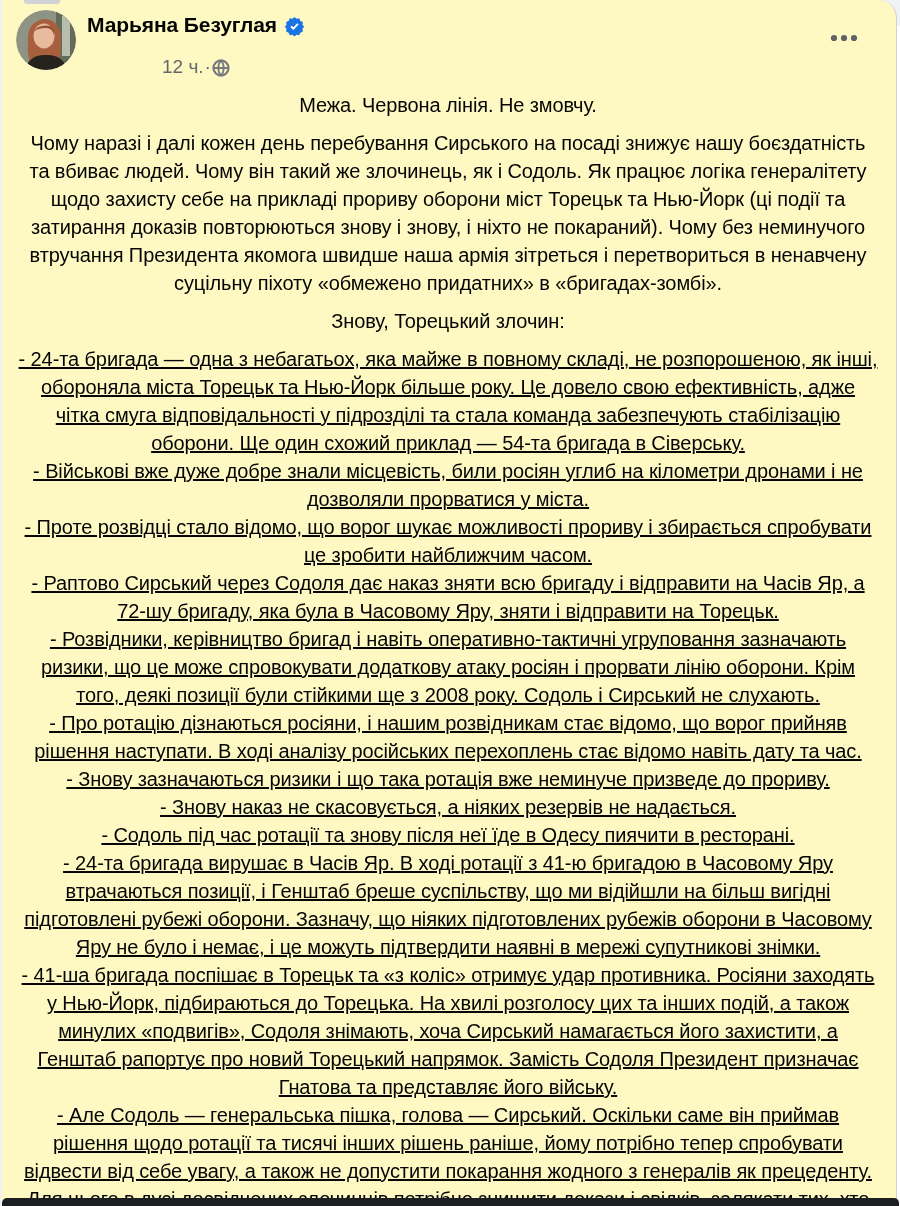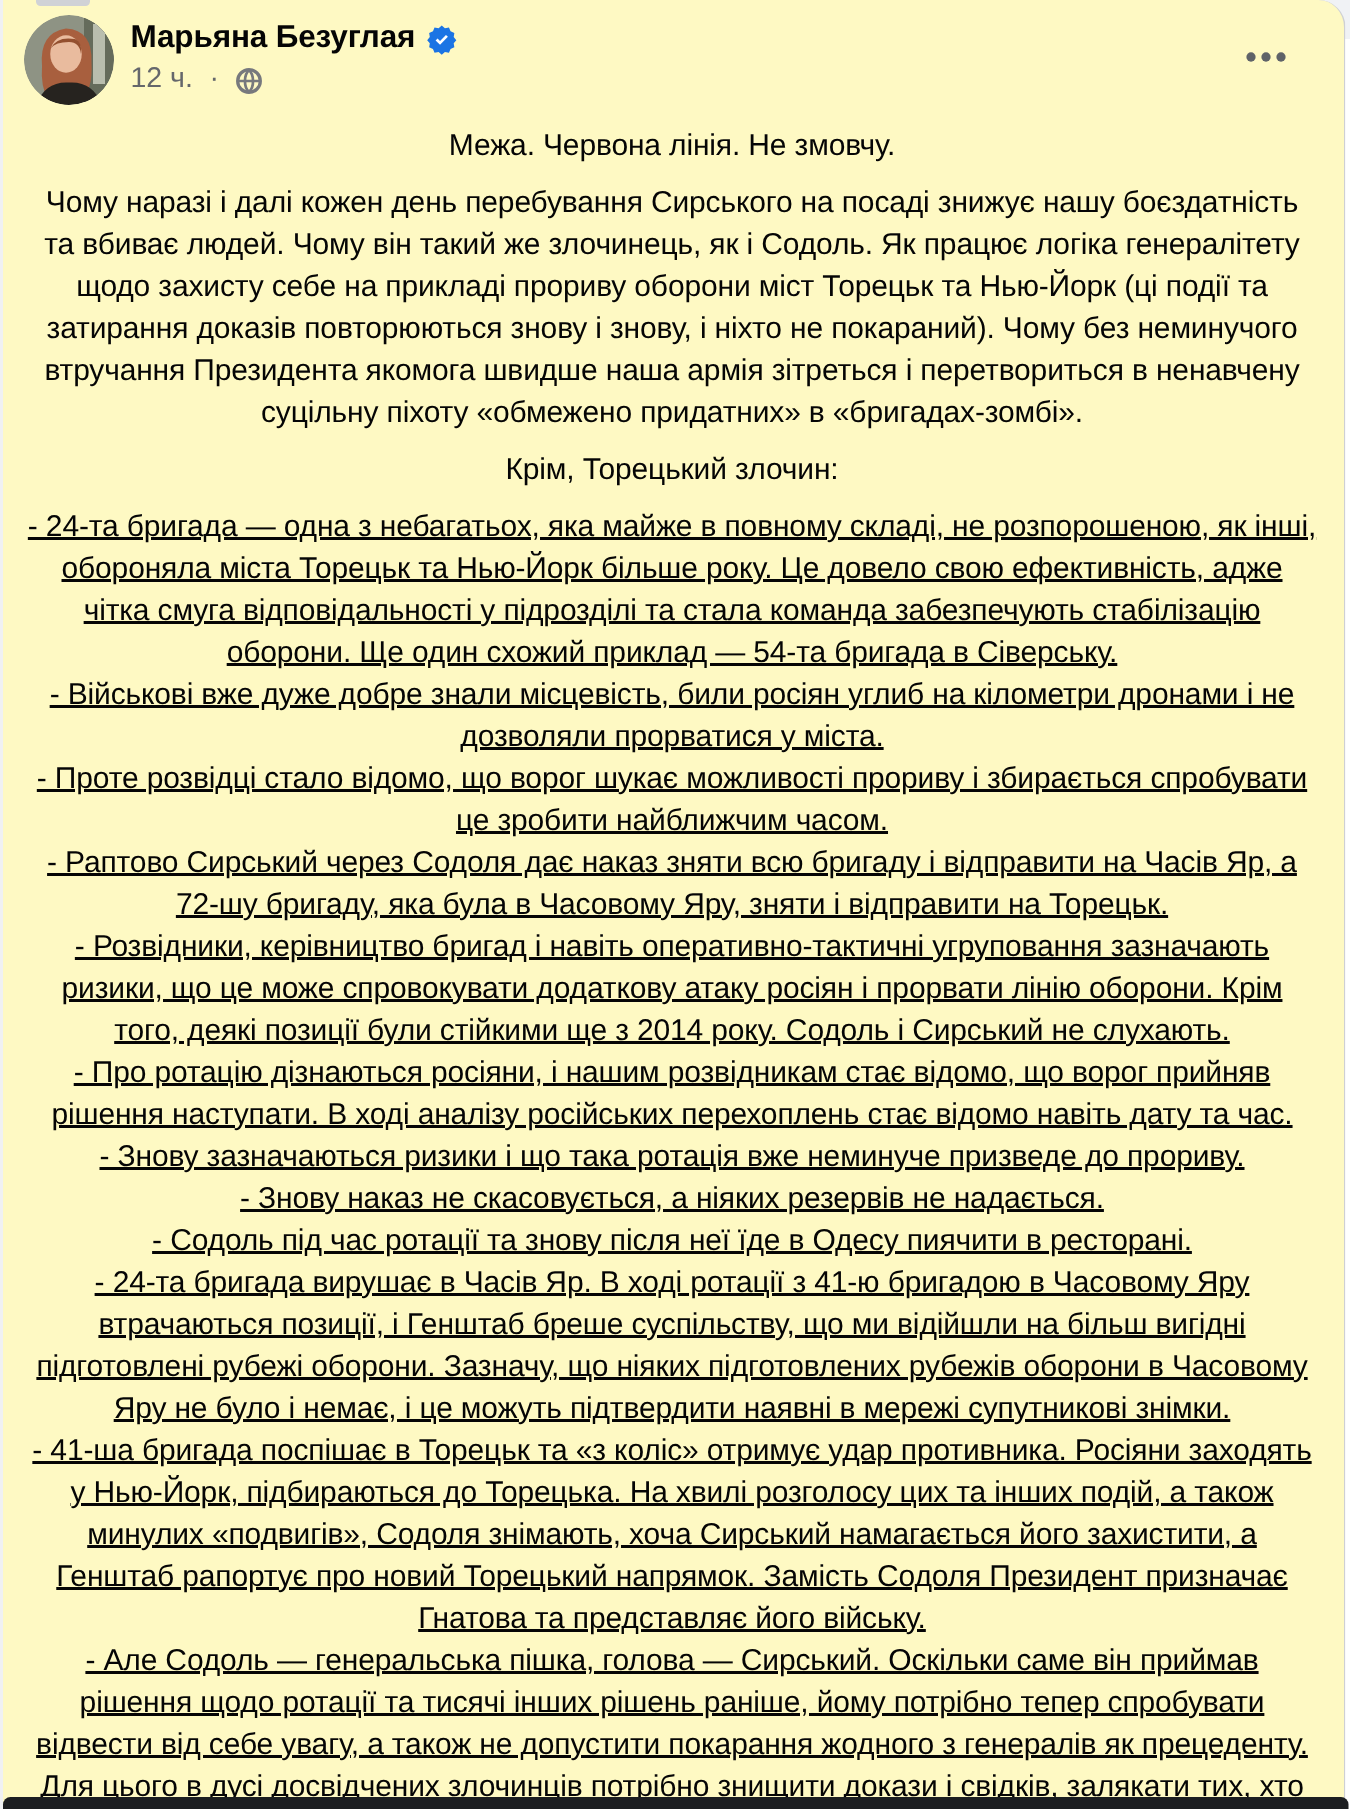--- a/index.html
+++ b/index.html
@@ -46,23 +46,23 @@
     display: block; cursor: pointer;
   }
   .header-text { margin-left: 11px; padding-top: 3px; }
   .name-row { display: flex; align-items: center; gap: 7px; }
   .author-name {
     font-size: 21px; font-weight: 700; color: #050505;
     letter-spacing: -0.1px; cursor: pointer;
   }
   .verified-badge { display: inline-flex; margin-top: 2px; }
   .meta-row {
-    display: flex; align-items: center; gap: 11px;
-    margin-top: 5px;
-    font-size: 19px; color: #65676b;
+    display: flex; align-items: center; gap: 1px;
+    margin-top: 19px;
+    font-size: 19px; color: #65676b; justify-content: center;
   }
   .meta-row .sep { color: #65676b; }
   .globe { display: inline-flex; margin-top: 1px; }
   .options-btn {
     position: absolute; top: 22px; right: 30px;
     width: 44px; height: 32px;
     display: flex; align-items: center; justify-content: center;
     border-radius: 6px; cursor: pointer;
   }
   
@@ -137,27 +137,27 @@
         <circle cx="5" cy="4" r="3.1" fill="#5f6368"></circle>
         <circle cx="15" cy="4" r="3.1" fill="#5f6368"></circle>
         <circle cx="25" cy="4" r="3.1" fill="#5f6368"></circle>
       </svg>
     </div>
   </header>
 
   <div class="post-body">
     <p>Межа. Червона лінія. Не змовчу.</p>
     <p>Чому наразі і далі кожен день перебування Сирського на посаді знижує нашу боєздатність та вбиває людей. Чому він такий же злочинець, як і Содоль. Як працює логіка генералітету щодо захисту себе на прикладі прориву оборони міст Торецьк та Нью-Йорк (ці події та затирання доказів повторюються знову і знову, і ніхто не покараний). Чому без неминучого втручання Президента якомога швидше наша армія зітреться і перетвориться в ненавчену суцільну піхоту «обмежено придатних» в «бригадах-зомбі».</p>
-    <p>Крім, Торецький злочин:</p>
+    <p>Знову, Торецький злочин:</p>
     <div class="post-list">
       <p>- 24-та бригада — одна з небагатьох, яка майже в повному складі, не розпорошеною, як інші, обороняла міста Торецьк та Нью-Йорк більше року. Це довело свою ефективність, адже чітка смуга відповідальності у підрозділі та стала команда забезпечують стабілізацію оборони. Ще один схожий приклад — 54-та бригада в Сіверську.</p>
       <p>- Військові вже дуже добре знали місцевість, били росіян углиб на кілометри дронами і не дозволяли прорватися у міста.</p>
       <p>- Проте розвідці стало відомо, що ворог шукає можливості прориву і збирається спробувати це зробити найближчим часом.</p>
       <p>- Раптово Сирський через Содоля дає наказ зняти всю бригаду і відправити на Часів Яр, а 72-шу бригаду, яка була в Часовому Яру, зняти і відправити на Торецьк.</p>
-      <p>- Розвідники, керівництво бригад і навіть оперативно-тактичні угруповання зазначають ризики, що це може спровокувати додаткову атаку росіян і прорвати лінію оборони. Крім того, деякі позиції були стійкими ще з 2014 року. Содоль і Сирський не слухають.</p>
+      <p>- Розвідники, керівництво бригад і навіть оперативно-тактичні угруповання зазначають ризики, що це може спровокувати додаткову атаку росіян і прорвати лінію оборони. Крім того, деякі позиції були стійкими ще з 2008 року. Содоль і Сирський не слухають.</p>
       <p>- Про ротацію дізнаються росіяни, і нашим розвідникам стає відомо, що ворог прийняв рішення наступати. В ході аналізу російських перехоплень стає відомо навіть дату та час.</p>
       <p>- Знову зазначаються ризики і що така ротація вже неминуче призведе до прориву.</p>
       <p>- Знову наказ не скасовується, а ніяких резервів не надається.</p>
       <p>- Содоль під час ротації та знову після неї їде в Одесу пиячити в ресторані.</p>
       <p>- 24-та бригада вирушає в Часів Яр. В ході ротації з 41-ю бригадою в Часовому Яру втрачаються позиції, і Генштаб бреше суспільству, що ми відійшли на більш вигідні підготовлені рубежі оборони. Зазначу, що ніяких підготовлених рубежів оборони в Часовому Яру не було і немає, і це можуть підтвердити наявні в мережі супутникові знімки.</p>
       <p>- 41-ша бригада поспішає в Торецьк та «з коліс» отримує удар противника. Росіяни заходять у Нью-Йорк, підбираються до Торецька. На хвилі розголосу цих та інших подій, а також минулих «подвигів», Содоля знімають, хоча Сирський намагається його захистити, а Генштаб рапортує про новий Торецький напрямок. Замість Содоля Президент призначає Гнатова та представляє його війську.</p>
       <p>- Але Содоль — генеральська пішка, голова — Сирський. Оскільки саме він приймав рішення щодо ротації та тисячі інших рішень раніше, йому потрібно тепер спробувати відвести від себе увагу, а також не допустити покарання жодного з генералів як прецеденту. Для цього в дусі досвідчених злочинців потрібно знищити докази і свідків, залякати тих, хто виживе, прикрити співучасника і не дати мати успіх Гнатову, який не є «своїм» керівником і є представником нового нечисленного покоління командирів.</p>
     </div>
   </div>
 </article>

